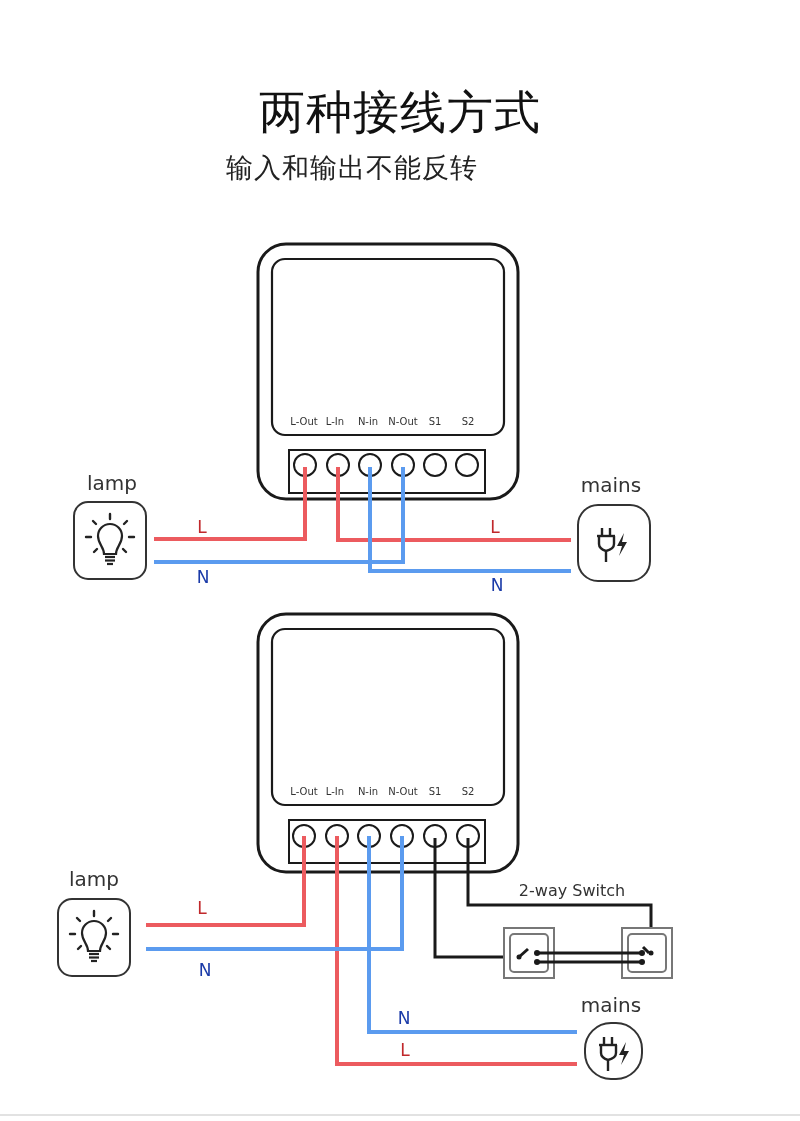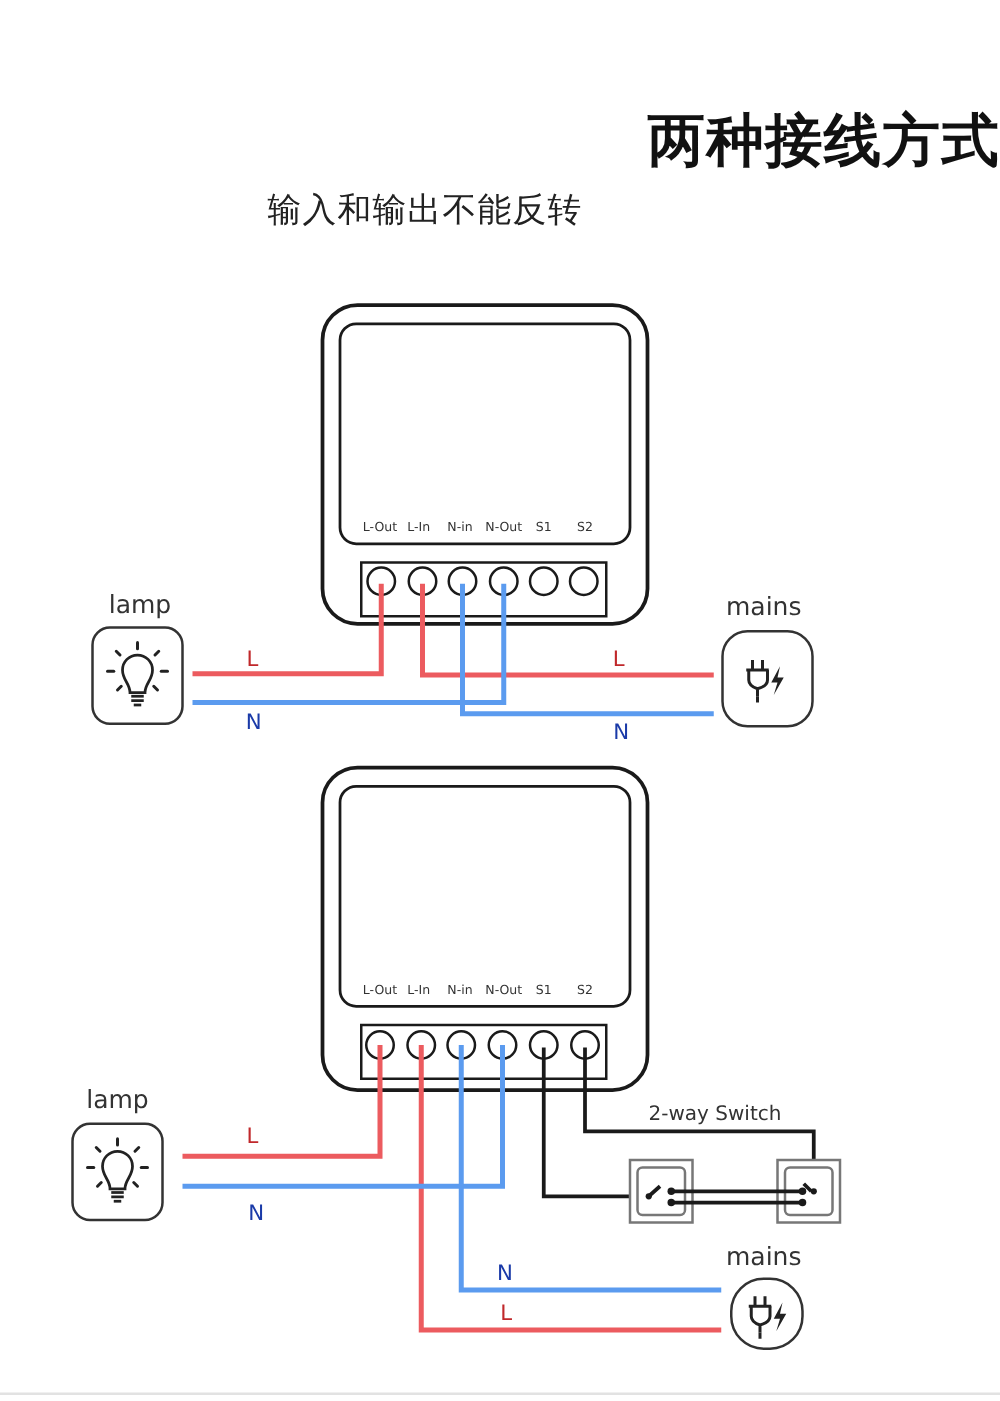--- a/index.html
+++ b/index.html
@@ -1,18 +1,18 @@
 <!DOCTYPE html>
 <html><head>
 <meta charset="utf-8">
 <style>
   html,body{margin:0;padding:0;background:#fff;}
   body{width:800px;height:1121px;position:relative;overflow:hidden;font-family:"DejaVu Sans","Liberation Sans",sans-serif;}
-  .title{position:absolute;left:0;width:800px;top:82px;text-align:right;font-size:46px;font-weight:bold;color:#111;letter-spacing:1px;}
-  .subtitle{position:absolute;left:0;width:680px;top:150px;text-align:center;font-size:27px;color:#222;letter-spacing:1px;}
+  .title{position:absolute;left:0;width:800px;top:82px;text-align:center;font-size:46px;font-weight:normal;color:#111;letter-spacing:1px;}
+  .subtitle{position:absolute;left:12px;width:680px;top:150px;text-align:center;font-size:27px;color:#222;letter-spacing:1px;}
   svg{position:absolute;left:0;top:0;}
   .term-lbl{font-family:"DejaVu Sans",sans-serif;font-size:10px;fill:#333;}
   .dev-lbl{font-family:"DejaVu Sans",sans-serif;font-size:20px;fill:#333;}
   .wire-lbl{font-family:"DejaVu Sans",sans-serif;font-size:17px;}
   .sw-lbl{font-family:"DejaVu Sans",sans-serif;font-size:16px;fill:#333;}
   .footer-line{position:absolute;left:0;top:1114px;width:800px;height:2px;background:#e2e2e2;}
 </style>
 </head>
 <body>
 

